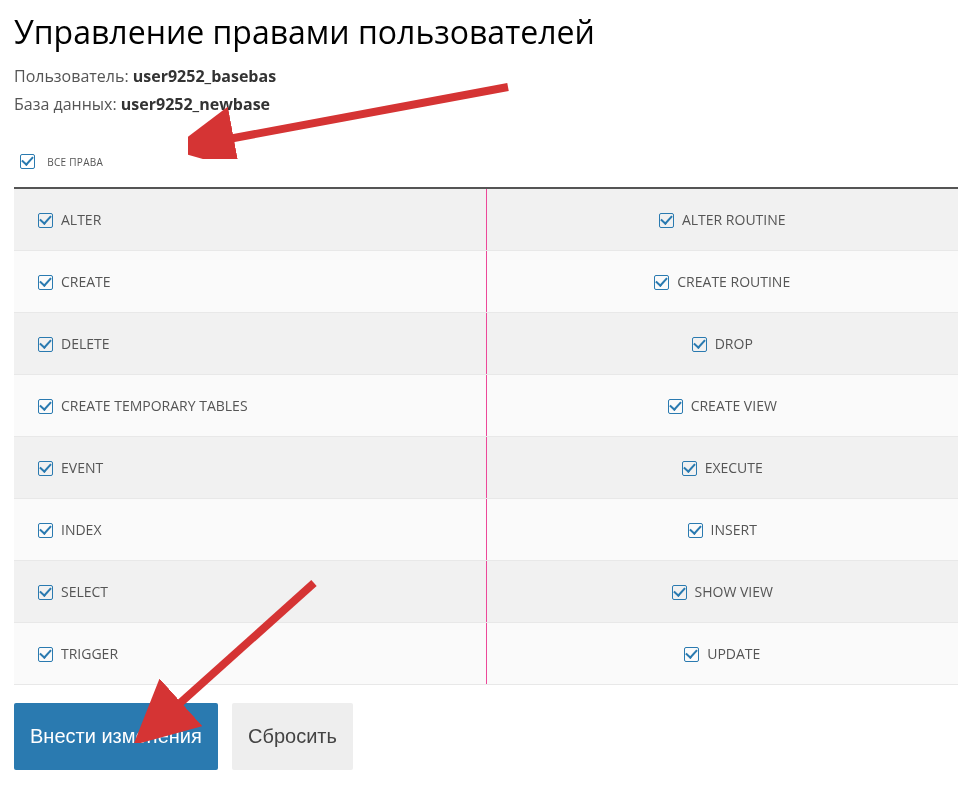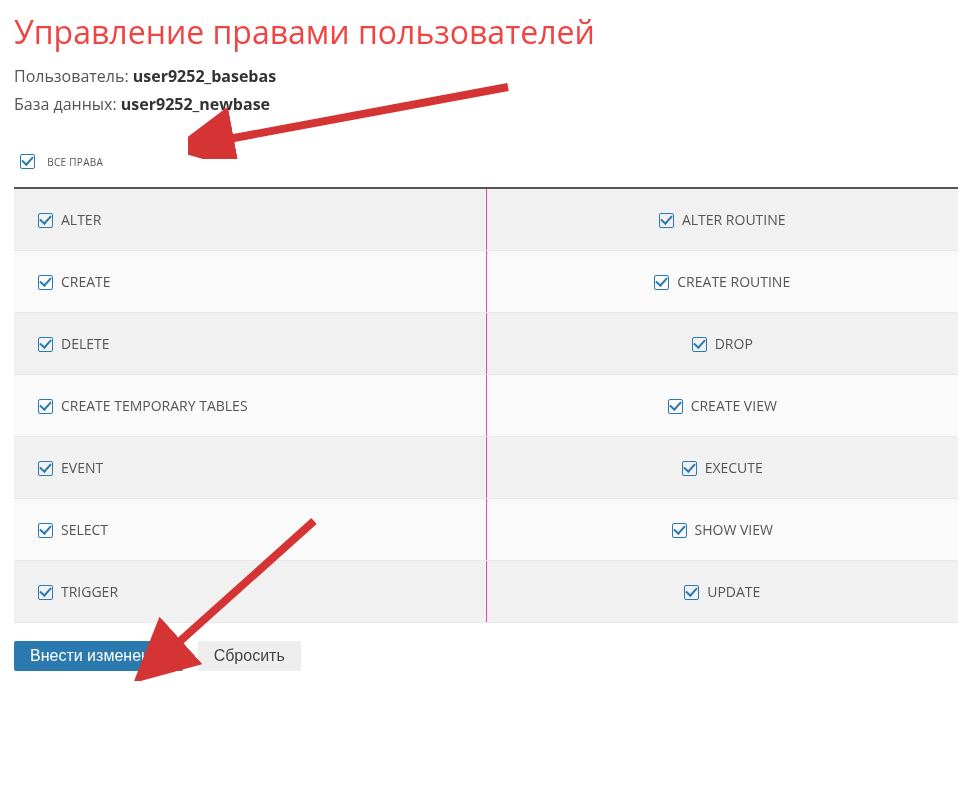--- a/index.html
+++ b/index.html
@@ -6,21 +6,21 @@
   body {
     font-family: "Segoe UI", "Open Sans", Arial, sans-serif;
     background: #fff;
     color: #333;
     width: 972px;
     padding: 10px 14px;
   }
   h1 {
     font-size: 32px;
     font-weight: 400;
-    color: #ef4444;
+    color: #000000;
     margin-bottom: 12px;
   }
   .meta-line {
     font-size: 16px;
     color: #555;
     margin-bottom: 6px;
   }
   .meta-line b { font-weight: 700; color: #333; }
   .all-rights {
     margin-top: 24px;
@@ -68,22 +68,22 @@
     transform: rotate(42deg);
   }
   .all-rights .label-text {
     font-size: 10px;
     color: #555;
     letter-spacing: 0.3px;
   }
   .btn-row { margin-top: 6px; position: relative; }
   .btn {
     display: inline-block;
-    font-size: 16px;
-    padding: 6px 16px;
+    font-size: 20px;
+    padding: 22px 16px;
     border: none;
     cursor: pointer;
     border-radius: 2px;
   }
   .btn-primary { background: #2a7ab0; color: #fff; }
   .btn-secondary { background: #eee; color: #444; margin-left: 10px; }
   .arrow-svg {
     position: absolute;
     pointer-events: none;
   }
@@ -131,20 +131,24 @@
       </tr>
       <tr class="perm-row">
         <td class="perm-cell"><span class="chk"></span><span>CREATE TEMPORARY TABLES</span></td>
         <td class="perm-cell right"><span class="chk"></span><span>CREATE VIEW</span></td>
       </tr>
       <tr class="perm-row">
         <td class="perm-cell"><span class="chk"></span><span>EVENT</span></td>
         <td class="perm-cell right"><span class="chk"></span><span>EXECUTE</span></td>
       </tr>
       <tr class="perm-row">
+        <td class="perm-cell"><span class="chk"></span><span>INDEX</span></td>
+        <td class="perm-cell right"><span class="chk"></span><span>INSERT</span></td>
+      </tr>
+      <tr class="perm-row">
         <td class="perm-cell"><span class="chk"></span><span>SELECT</span></td>
         <td class="perm-cell right"><span class="chk"></span><span>SHOW VIEW</span></td>
       </tr>
       <tr class="perm-row">
         <td class="perm-cell"><span class="chk"></span><span>TRIGGER</span></td>
         <td class="perm-cell right"><span class="chk"></span><span>UPDATE</span></td>
       </tr>
     </tbody>
 </table>
 

